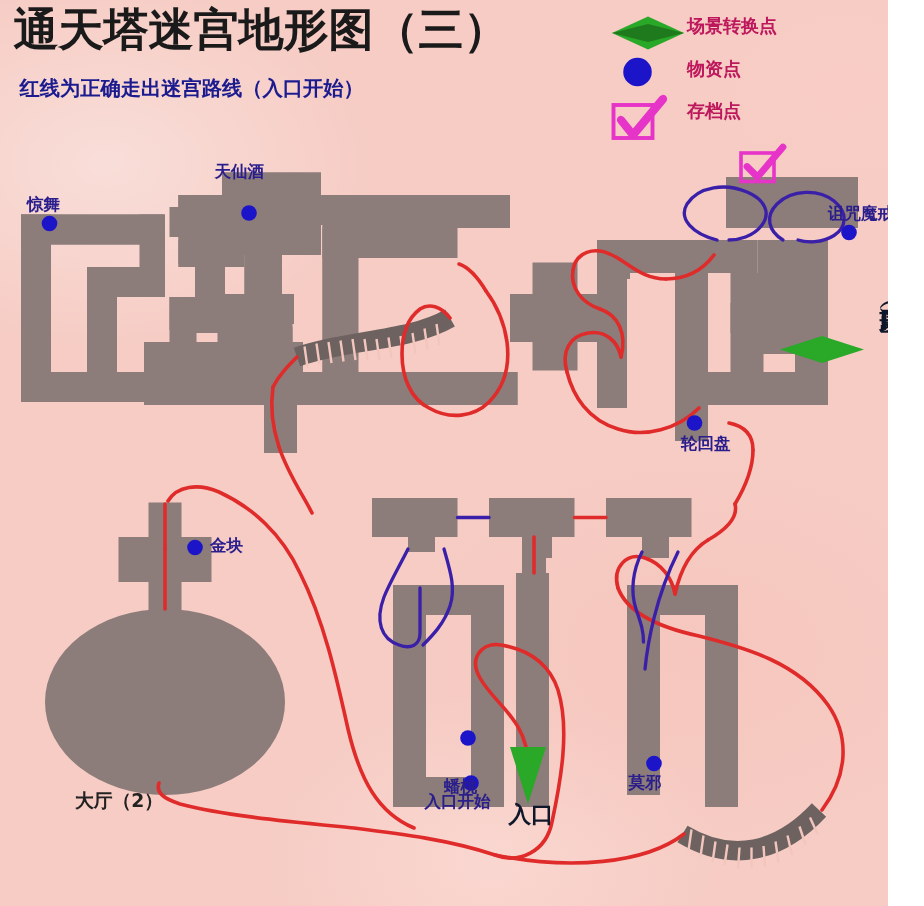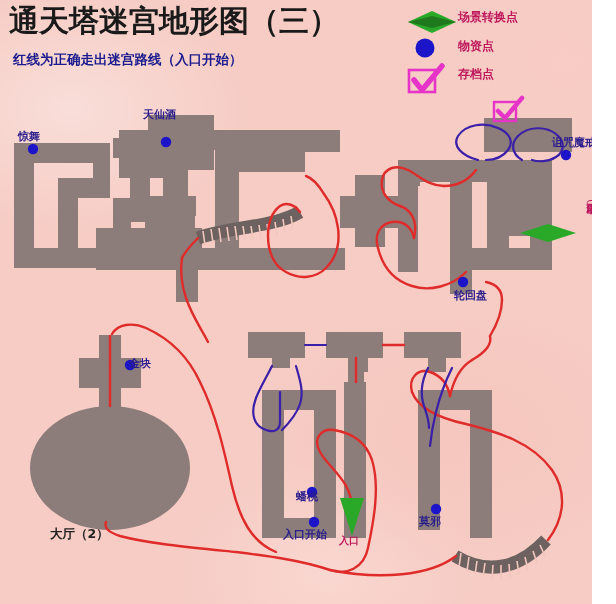--- a/index.html
+++ b/index.html
@@ -30,21 +30,21 @@
   .subt{left:13px;font-size:13.5px;font-weight:bold;color:#1b1b8f;}
   #sub1{top:52px;}
   #sub2{top:71px;}
 
   .legend-label{font-size:12px;color:#be185d;font-weight:bold;}
   #lg1{left:458px;top:11px;}
   #lg2{left:458px;top:40px;}
   #lg3{left:458px;top:68px;}
 
   .pt-label{font-size:11px;color:#2a1d8c;font-weight:bold;}
-  .red-label{font-size:10px;color:#be185d;font-weight:bold;}
+  .red-label{font-size:15px;color:#0f172a;font-weight:bold;}
   .dark-label{font-size:12.5px;color:#222;font-weight:bold;margin-left:40px;}
   .vert{writing-mode:vertical-rl;text-orientation:upright;line-height:1.0;}
 </style>
 </head>
 <body>
 
 <div id="map">
 
   <svg id="svgroot" viewBox="0 0 616 604">
     <defs>
@@ -310,21 +310,21 @@
   <div class="txt subt" id="sub1">红线为正确走出迷宫路线（入口开始）</div>
 
   <div class="txt legend-label" id="lg1">场景转换点</div>
   <div class="txt legend-label" id="lg2">物资点</div>
   <div class="txt legend-label" id="lg3">存档点</div>
 
   <div class="txt pt-label" style="left:18px;top:131px">惊舞</div>
   <div class="txt pt-label" style="left:143px;top:109px">天仙酒</div>
   <div class="txt pt-label" style="left:552px;top:137px">诅咒魔戒</div>
   <div class="txt pt-label" style="left:454px;top:290px">轮回盘</div>
-  <div class="txt pt-label" style="left:129px;top:358px">金块</div>
-  <div class="txt pt-label" style="left:296px;top:491px">蟠桃</div>
+  <div class="txt pt-label" style="left:140px;top:358px">金块</div>
+  <div class="txt pt-label" style="left:296px;top:519px">蟠桃</div>
   <div class="txt pt-label" style="left:283px;top:529px">入口开始</div>
   <div class="txt pt-label" style="left:419px;top:516px">莫邪</div>
 
   <div class="txt red-label vert" style="left:586px;top:196px">出口（塔顶）</div>
   <div class="txt red-label" style="left:339px;top:535px">入口</div>
   <div class="txt dark-label" style="left:10px;top:527px">大厅（2）</div>
 </div>
 
 </body></html>

